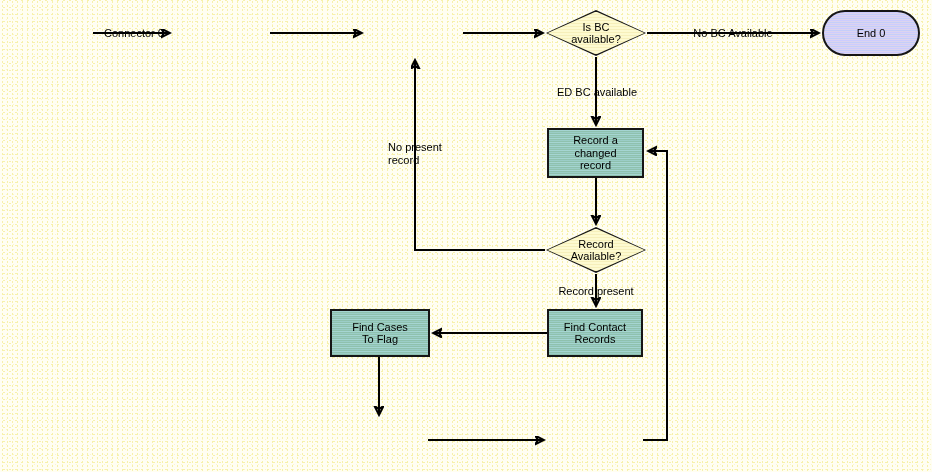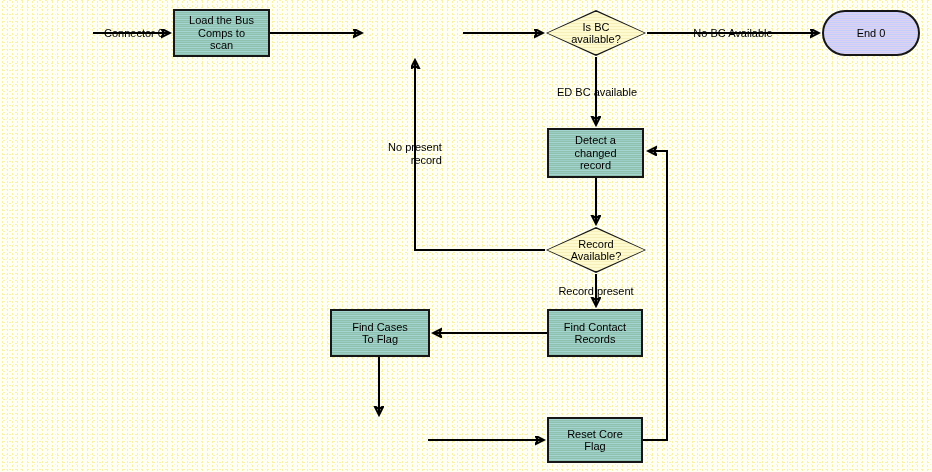--- a/index.html
+++ b/index.html
@@ -50,21 +50,21 @@
       var(--terminalA,#ccccff) 0 1px, var(--terminalB,#dcd4ee) 1px 2px,
       var(--terminalC,#c4cefa) 2px 3px, var(--terminalB,#dcd4ee) 3px 4px);
   }
   .diamond .fill{
     background:repeating-linear-gradient(180deg,
       var(--decisionA,#fdfad0) 0 2px, var(--decisionB,#f6efba) 2px 3px);
   }
   .edge-label{
     position:absolute;transform:translate(-50%,-50%);
     font-size:11px;line-height:12.5px;color:var(--text,#000);
-    text-align:right;white-space:pre-line;z-index:3;
+    text-align:left;white-space:pre-line;z-index:3;
   }
 </style>
 </head>
 <body>
 
 <div id="canvas">
 
   <svg class="wires">
     <defs>
       <marker id="arrow" markerUnits="userSpaceOnUse" markerWidth="11" markerHeight="11" refX="9" refY="4.5" orient="auto">
@@ -79,39 +79,34 @@
     <path d="M596,178 L596,224" marker-end="url(#arrow)"></path>
     <path d="M545,250 L415,250 L415,60" marker-end="url(#arrow)"></path>
     <path d="M596,274 L596,306" marker-end="url(#arrow)"></path>
     <path d="M547,333 L433,333" marker-end="url(#arrow)"></path>
     <path d="M379,357 L379,415" marker-end="url(#arrow)"></path>
     <path d="M428,440 L544,440" marker-end="url(#arrow)"></path>
     <path d="M643,440 L667,440 L667,151 L648,151" marker-end="url(#arrow)"></path>
   </svg>
 
 
-  <div class="node process" style="left:173px;top:9px;width:93px;height:44px">
-    <span class="lbl">Load the Bus
-Comps to
-scan</span>
-  </div>
 
 
   <div class="node shape diamond" style="left:546px;top:10px;width:100px;height:46px">
     <div class="fill"></div>
     <span class="lbl">Is BC
 available?</span>
   </div>
 
   <div class="node terminal" style="left:822px;top:10px;width:94px;height:42px">
     <span class="lbl">End 0</span>
   </div>
 
   <div class="node process" style="left:547px;top:128px;width:93px;height:46px">
-    <span class="lbl">Detect a
+    <span class="lbl">Record a
 changed
 record</span>
   </div>
 
   <div class="node shape diamond" style="left:546px;top:227px;width:100px;height:46px">
     <div class="fill"></div>
     <span class="lbl">Record
 Available?</span>
   </div>
 
@@ -119,24 +114,20 @@
     <span class="lbl">Find Cases
 To Flag</span>
   </div>
 
   <div class="node process" style="left:547px;top:309px;width:92px;height:44px">
     <span class="lbl">Find Contact
 Records</span>
   </div>
 
 
-  <div class="node process" style="left:547px;top:417px;width:92px;height:42px">
-    <span class="lbl">Reset Core
-Flag</span>
-  </div>
 
   <div class="edge-label" style="left:134px;top:33px">Connector 0</div>
   <div class="edge-label" style="left:733px;top:33px">No BC Available</div>
   <div class="edge-label" style="left:597px;top:92px">ED BC available</div>
   <div class="edge-label" style="left:415px;top:153px">No present
 record</div>
   <div class="edge-label" style="left:596px;top:291px">Record present</div>
 
 </div>
 

